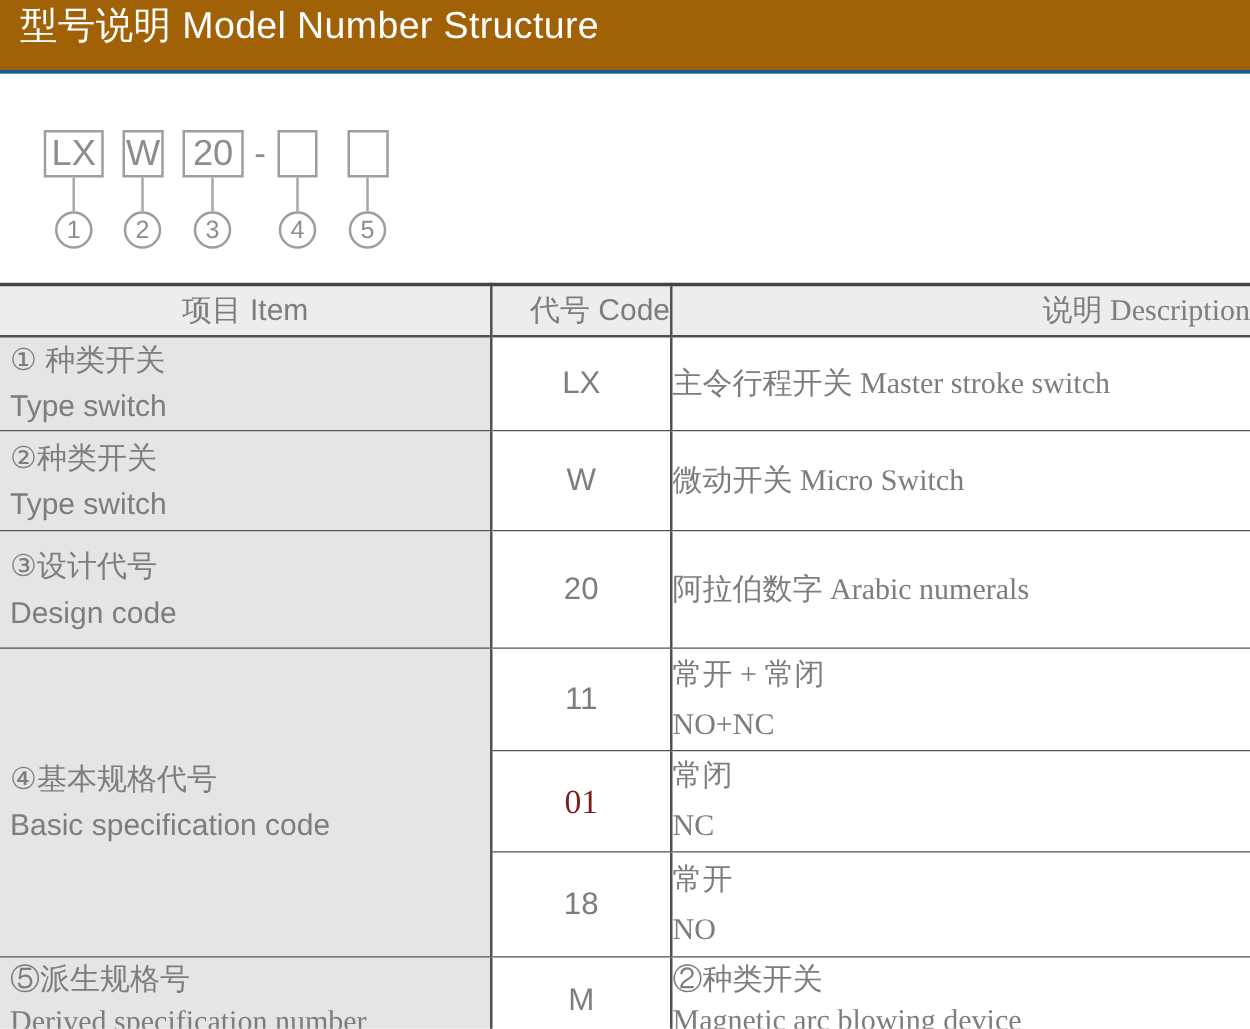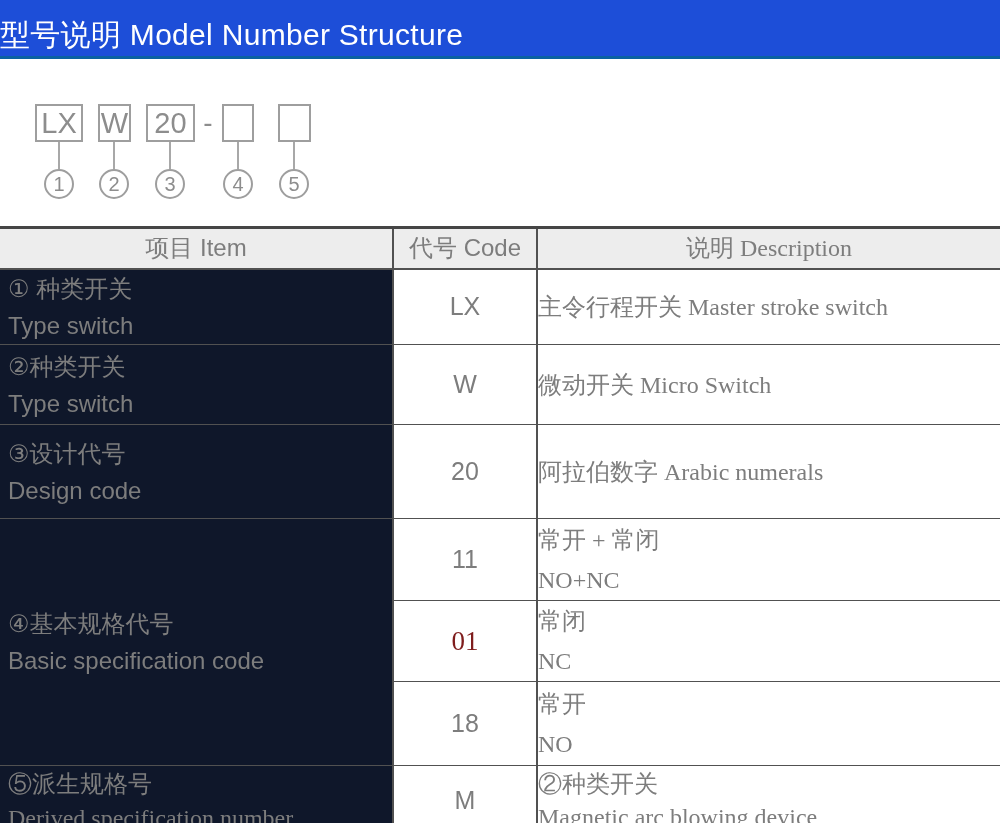--- a/index.html
+++ b/index.html
@@ -1,21 +1,21 @@
 <!DOCTYPE html>
 <html><head>
 <meta charset="utf-8">
 <style>
   * { margin:0; padding:0; box-sizing:border-box; }
   html,body { width:1000px; height:823px; overflow:hidden; background:#ffffff;
     font-family:"Liberation Sans","DejaVu Sans",sans-serif; color:#7d7d7d; }
 
   
-  .header-bar { width:1000px; height:59px; background:#1d4ed8;
-    border-bottom:3px solid #0b61a1; display:flex; align-items:flex-end; padding-left:0; }
+  .header-bar { width:1000px; height:59px; background:#a16207;
+    border-bottom:3px solid #0b61a1; display:flex; align-items:flex-start; padding-left:16px; }
   .header-title { color:#ffffff; font-size:30px; letter-spacing:0.3px; white-space:nowrap; }
 
   
   .diagram { position:relative; width:1000px; height:167px; background:#ffffff; }
   .mbox { position:absolute; top:45px; height:38px; border:2px solid #9e9e9e;
     color:#8d8d8d; font-size:29px; display:flex; align-items:center; justify-content:center;
     background:#ffffff; line-height:1; }
   .mdash { position:absolute; top:45px; left:196px; width:24px; height:38px;
     color:#8d8d8d; font-size:28px; display:flex; align-items:center; justify-content:center; }
   .mline { position:absolute; top:83px; width:2px; height:27px; background:#a8a8a8; }
@@ -23,23 +23,23 @@
     border-radius:50%; color:#8d8d8d; font-size:20px; display:flex; align-items:center;
     justify-content:center; background:#ffffff; line-height:1; }
 
   
   table.spec { width:1000px; border-collapse:collapse; table-layout:fixed;
     border-top:3px solid #454545; }
   .spec th, .spec td { border:1px solid #515151; border-left-width:2px; border-right-width:2px;
     font-weight:normal; color:#7d7d7d; padding:0; font-size:24px; }
   .spec .item-col { border-left:none; }
   .spec .desc { border-right:none;font-family:Liberation Serif, serif; }
-  .spec th { background:#ededed; border-bottom-width:2px; text-align:center; }
+  .spec th { background:#ededed; border-bottom-width:2px; text-align:right; }
   .spec th.item-col { text-align:center; }
-  .spec td.item-col { background:#0f172a; text-align:left; padding-left:8px; vertical-align:middle; }
+  .spec td.item-col { background:#e5e5e5; text-align:left; padding-left:8px; vertical-align:middle; }
   .spec td.code { text-align:center; vertical-align:middle; font-size:25px; }
   .spec td.code.serif { font-family:"Liberation Serif","DejaVu Serif",serif; font-size:27px; color:#7f1d1d; }
   .spec td.desc { text-align:left; vertical-align:middle; }
   .item-col .l { line-height:37px; }
   .desc .l { line-height:40px; }
   tr.last .item-col .l { line-height:34px;font-family:Liberation Serif, serif; }
   tr.last .desc .l { line-height:33px; }
 </style>
 </head>
 <body>

